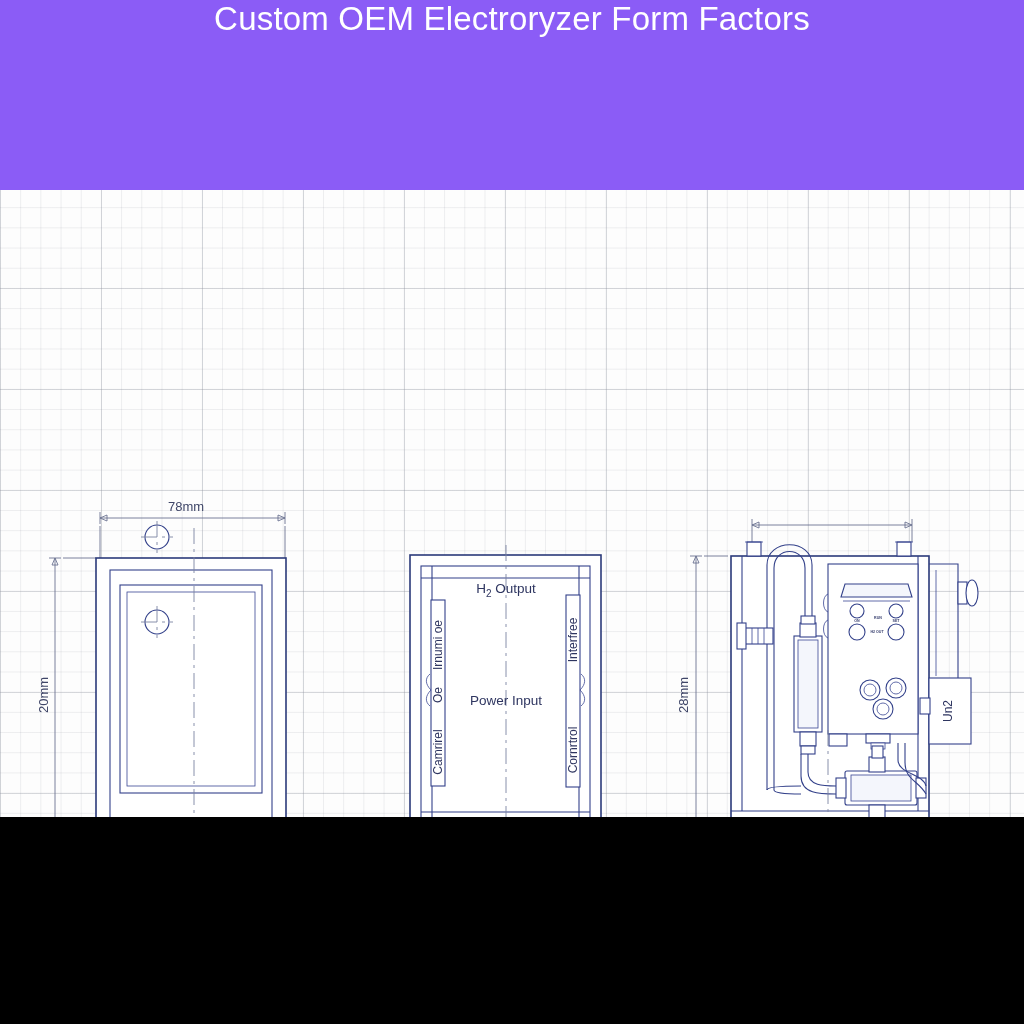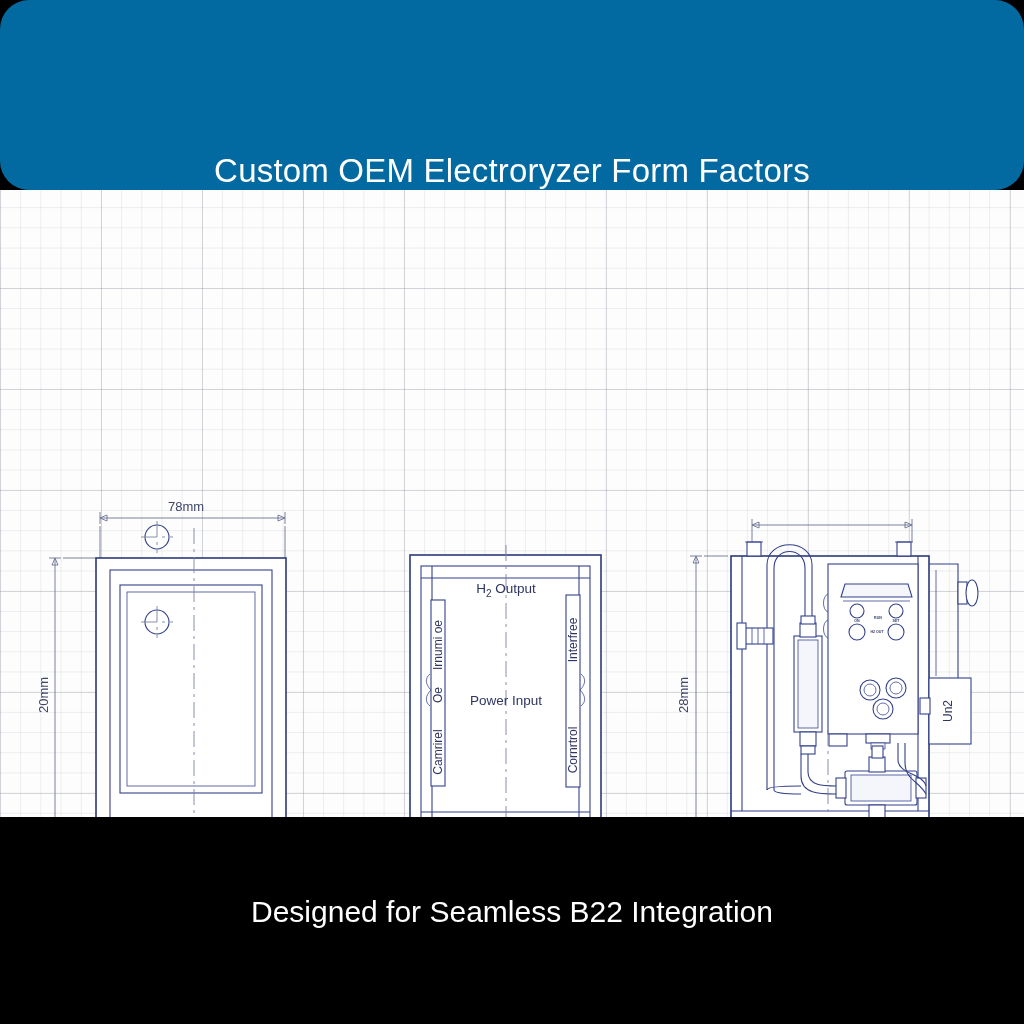--- a/index.html
+++ b/index.html
@@ -22,25 +22,24 @@
     height: 1024px;
     background: #000000;
     display: flex;
     flex-direction: column;
   }
 
   
   .title-band {
     height: 190px;
     flex: 0 0 190px;
-    background: #0369a1;
+    background: #8b5cf6;
     display: flex;
-    align-items: flex-end;
+    align-items: flex-start;
     justify-content: center;
-    border-radius: 29px;
   }
   .title-text {
     color: #ffffff;
     font-size: 33px;
     font-weight: 400;
     letter-spacing: 0.2px;
     text-align: center;
     white-space: nowrap;
   }
 
@@ -363,17 +362,14 @@
         <text class="garble" x="952" y="521" transform="rotate(-90 952 521)" text-anchor="middle">Un2</text>
 
         <path class="center" d="M828 540 L828 660"></path>
 
         <text class="caption" x="838" y="711" text-anchor="middle">Skid-Monted Unit</text>
       </g>
 
     </svg>
   </div>
 
-  <div class="footer-band">
-    <div class="footer-text">Designed for Seamless B22 Integration</div>
-  </div>
 
 </div>
 
 </body></html>

